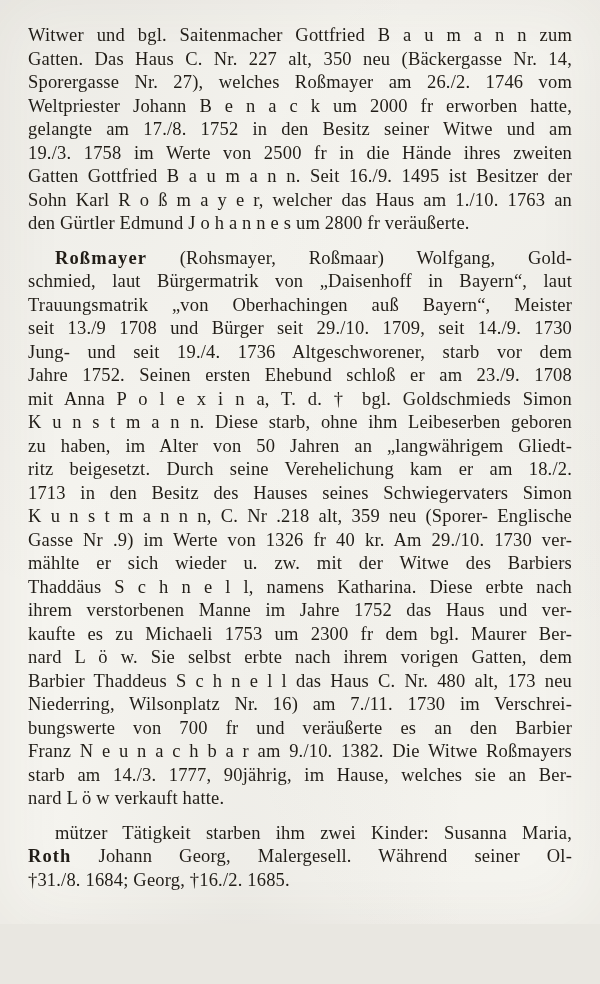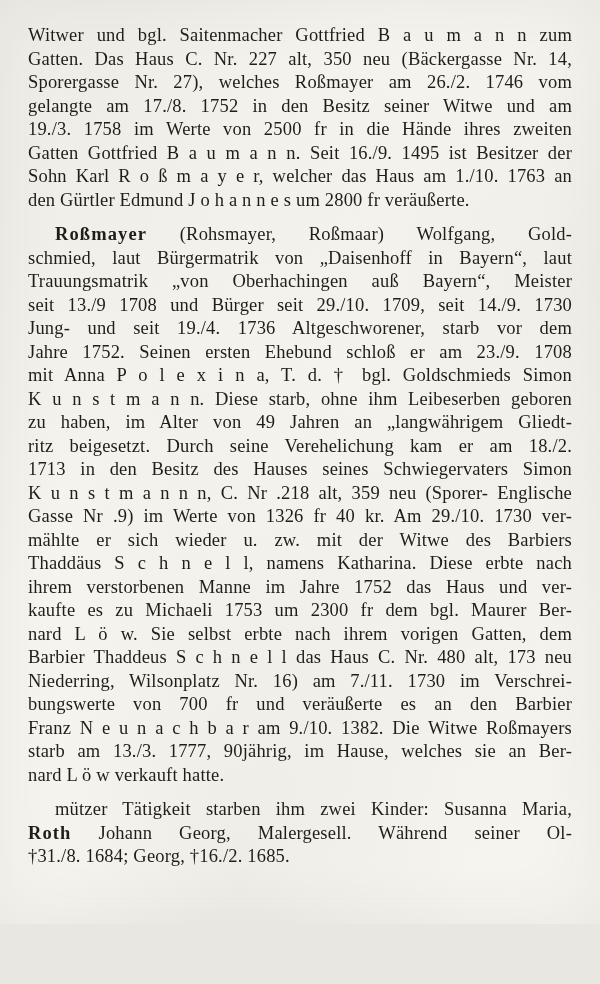--- a/index.html
+++ b/index.html
@@ -53,50 +53,51 @@
 </style>
 </head>
 <body>
 
 <div class="page">
   <div class="text-block">
       <div class="para">
         <div class="line">Witwer und bgl. Saitenmacher Gottfried B a u m a n n zum</div>
         <div class="line">Gatten. Das Haus C. Nr. 227 alt, 350 neu (Bäckergasse Nr. 14,</div>
         <div class="line">Sporergasse Nr. 27), welches Roßmayer am 26./2. 1746 vom</div>
+        <div class="line">Weltpriester Johann B e n a c k um 2000 fr erworben hatte,</div>
         <div class="line">gelangte am 17./8. 1752 in den Besitz seiner Witwe und am</div>
         <div class="line">19./3. 1758 im Werte von 2500 fr in die Hände ihres zweiten</div>
         <div class="line">Gatten Gottfried B a u m a n n. Seit 16./9. 1495 ist Besitzer der</div>
         <div class="line">Sohn Karl R o ß m a y e r, welcher das Haus am 1./10. 1763 an</div>
         <div class="line last">den Gürtler Edmund J o h a n n e s um 2800 fr veräußerte.</div>
       </div>
       <div class="para indent">
         <div class="line"><span class="b">Roßmayer</span><span> (Rohsmayer, Roßmaar) Wolfgang, Gold-</span></div>
         <div class="line">schmied, laut Bürgermatrik von „Daisenhoff in Bayern“, laut</div>
         <div class="line">Trauungsmatrik „von Oberhachingen auß Bayern“, Meister</div>
         <div class="line">seit 13./9 1708 und Bürger seit 29./10. 1709, seit 14./9. 1730</div>
         <div class="line">Jung- und seit 19./4. 1736 Altgeschworener, starb vor dem</div>
         <div class="line">Jahre 1752. Seinen ersten Ehebund schloß er am 23./9. 1708</div>
         <div class="line">mit Anna P o l e x i n a, T. d. † bgl. Goldschmieds Simon</div>
         <div class="line">K u n s t m a n n. Diese starb, ohne ihm Leibeserben geboren</div>
-        <div class="line">zu haben, im Alter von 49 Jahren an „langwährigem Gliedt-</div>
+        <div class="line">zu haben, im Alter von 50 Jahren an „langwährigem Gliedt-</div>
         <div class="line">ritz beigesetzt. Durch seine Verehelichung kam er am 18./2.</div>
         <div class="line">1713 in den Besitz des Hauses seines Schwiegervaters Simon</div>
         <div class="line">K u n s t m a n n n, C. Nr .218 alt, 359 neu (Sporer- Englische</div>
         <div class="line">Gasse Nr .9) im Werte von 1326 fr 40 kr. Am 29./10. 1730 ver-</div>
         <div class="line">mählte er sich wieder u. zw. mit der Witwe des Barbiers</div>
         <div class="line">Thaddäus S c h n e l l, namens Katharina. Diese erbte nach</div>
         <div class="line">ihrem verstorbenen Manne im Jahre 1752 das Haus und ver-</div>
         <div class="line">kaufte es zu Michaeli 1753 um 2300 fr dem bgl. Maurer Ber-</div>
         <div class="line">nard L ö w. Sie selbst erbte nach ihrem vorigen Gatten, dem</div>
         <div class="line">Barbier Thaddeus S c h n e l l das Haus C. Nr. 480 alt, 173 neu</div>
         <div class="line">Niederring, Wilsonplatz Nr. 16) am 7./11. 1730 im Verschrei-</div>
         <div class="line">bungswerte von 700 fr und veräußerte es an den Barbier</div>
         <div class="line">Franz N e u n a c h b a r am 9./10. 1382. Die Witwe Roßmayers</div>
-        <div class="line">starb am 13./3. 1777, 90jährig, im Hause, welches sie an Ber-</div>
+        <div class="line">starb am 14./3. 1777, 90jährig, im Hause, welches sie an Ber-</div>
         <div class="line last">nard L ö w verkauft hatte.</div>
       </div>
       <div class="para indent">
         <div class="line">mützer Tätigkeit starben ihm zwei Kinder: Susanna Maria,</div>
         <div class="line"><span class="b">Roth</span><span> Johann Georg, Malergesell. Während seiner Ol-</span></div>
         <div class="line last">†31./8. 1684; Georg, †16./2. 1685.</div>
       </div>
     </div>
   <div class="page-number">119</div>
 </div>

